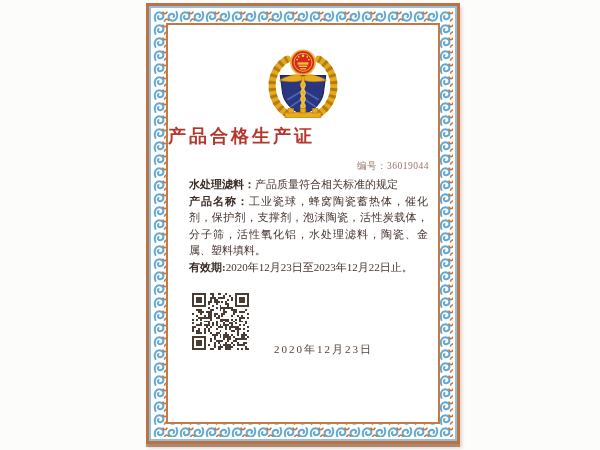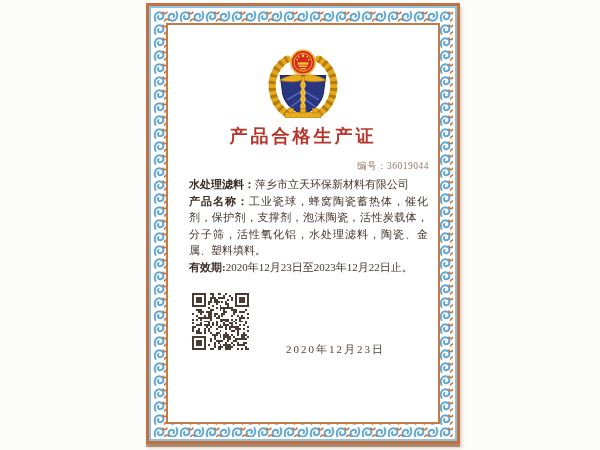--- a/index.html
+++ b/index.html
@@ -16,41 +16,41 @@
   .b-blue{height:100%;box-sizing:border-box;border:2px solid #8fc0df;}
   .b-gap{height:100%;box-sizing:border-box;border:2px solid #ffffff;background:#fff;}
   .band{position:relative;height:100%;box-sizing:border-box;padding:13px;}
   .band-bg{position:absolute;left:0;top:0;width:100%;height:100%;}
   .inner{
     position:relative;height:100%;box-sizing:border-box;
     border:2px solid #c47a45;background:#fff;
   }
   .emblem{position:absolute;left:50%;top:20px;transform:translateX(-50%);}
   .title{
-    position:absolute;top:99px;left:0;width:100%;text-align:center;
+    position:absolute;top:99px;left:0;width:100%;text-align:left;
     font-size:18px;font-weight:bold;color:#b5362c;letter-spacing:3px;white-space:nowrap;
   }
   .serial{
     position:absolute;top:135px;right:9px;font-size:9.5px;color:#97756a;letter-spacing:.5px;padding-left:46px;
   }
   .body-block{
     position:absolute;top:151px;left:21px;right:10px;
     font-size:11px;line-height:16.6px;color:#45332c;text-align:justify;
   }
   .body-block p{margin:0;}
   .lbl{font-weight:bold;color:#3c2c26;}
   .statement{text-indent:2em;}
   .qr{position:absolute;left:24px;top:268px;width:57px;height:57px;}
   .issuer{
     position:absolute;left:95px;top:273px;white-space:nowrap;
     font-size:11.5px;font-weight:600;letter-spacing:.6px;color:#a6453c;
   }
   .date{
     position:absolute;left:106px;top:317px;white-space:nowrap;
-    font-size:11px;letter-spacing:2px;color:#564337;margin-left:12px;
+    font-size:11px;letter-spacing:2px;color:#564337;
   }
 </style>
 </head>
 <body>
 
 <div>
   <div class="cert">
     <div class="b-blue">
       <div class="b-gap">
         <div class="band">
@@ -104,21 +104,21 @@
                 <rect x="44.5" y="26" width="11" height="2" fill="#f0c040"></rect>
                 <rect x="46" y="29.5" width="8" height="1.6" fill="#f0c040"></rect>
               </svg>
             </div>
 
             <div class="title">产品合格生产证</div>
 
             <div class="serial"><span>编号：</span><span>36019044</span></div>
 
             <div class="body-block">
-              <p><span class="lbl">水处理滤料：</span><span>萍乡市立天环保新材料有限公司</span></p>
+              <p><span class="lbl">水处理滤料：</span><span>产品质量符合相关标准的规定</span></p>
               <p><span class="lbl">产品名称：</span><span>工业瓷球，蜂窝陶瓷蓄热体，催化剂，保护剂，支撑剂，泡沫陶瓷，活性炭载体，分子筛，活性氧化铝，水处理滤料，陶瓷、金属、塑料填料。</span></p>
               <p><span class="lbl">有效期:</span><span>2020年12月23日至2023年12月22日止。</span></p>
             </div>
 
             <div class="qr"><svg width="57" height="57" viewBox="0 0 58 58" shape-rendering="crispEdges" xmlns="http://www.w3.org/2000/svg">
                   <rect x="18" y="0" width="2" height="2" fill="#4a3b33"></rect>
                   <rect x="20" y="0" width="2" height="2" fill="#4a3b33"></rect>
                   <rect x="26" y="0" width="2" height="2" fill="#4a3b33"></rect>
                   <rect x="28" y="0" width="2" height="2" fill="#4a3b33"></rect>
                   <rect x="34" y="0" width="2" height="2" fill="#4a3b33"></rect>

